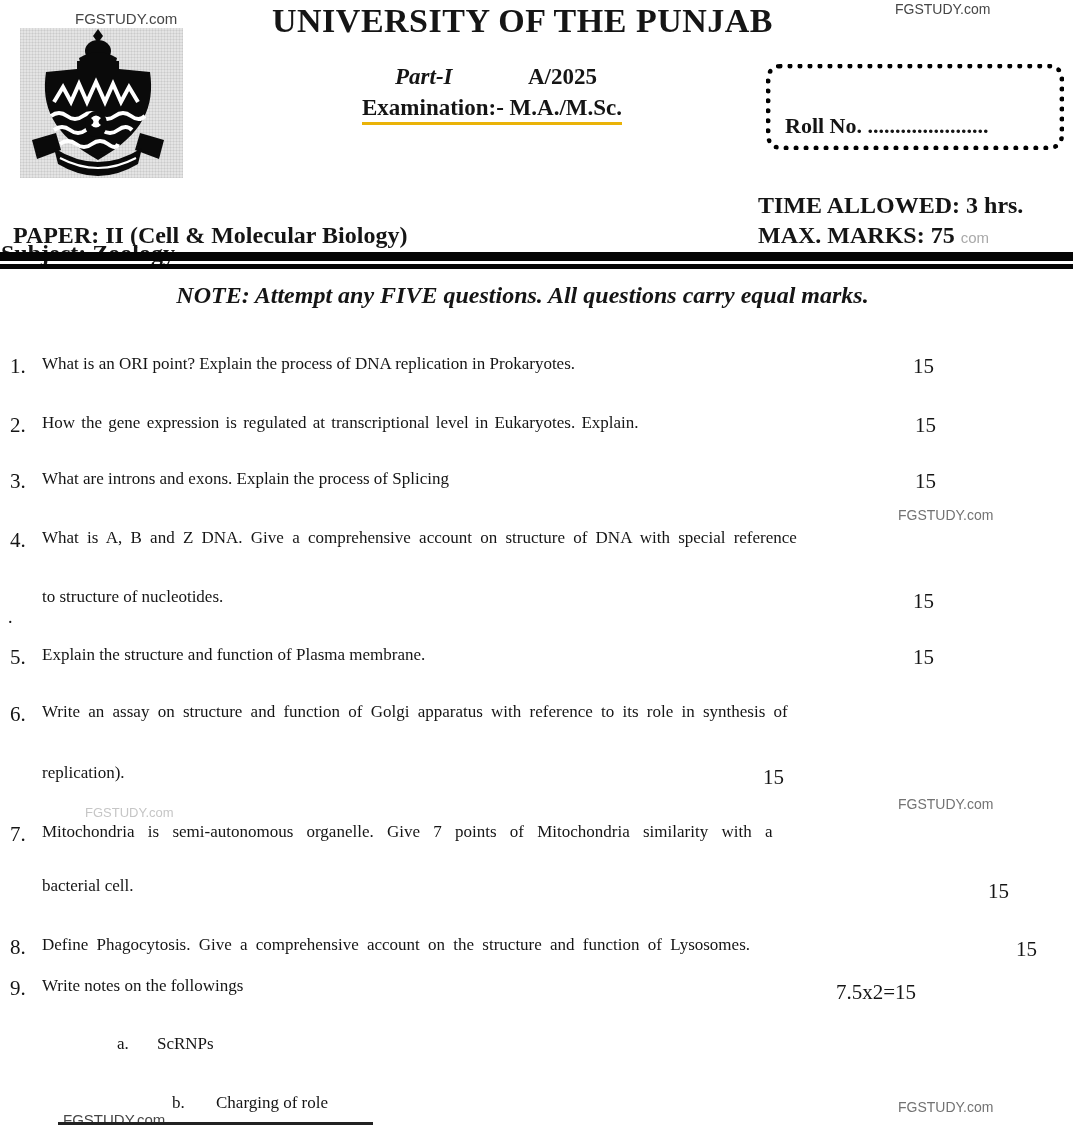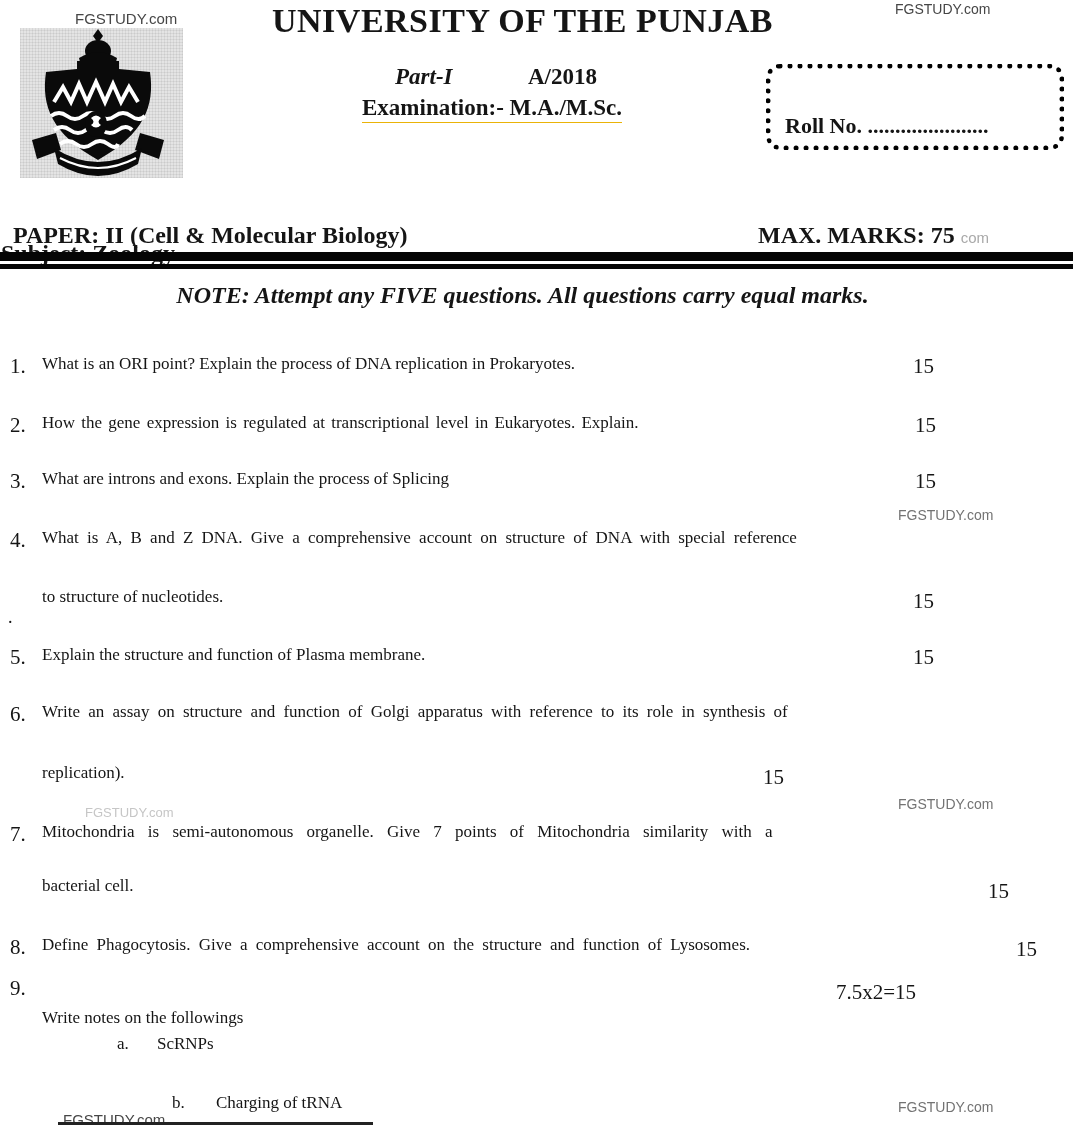--- a/index.html
+++ b/index.html
@@ -19,21 +19,21 @@
   .wm{font-family:"Liberation Sans", sans-serif;}
   .wm-dark{color:#464646;font-size:15px;}
   .wm-mid{color:#737373;font-size:14px;}
   .wm-faint{color:#c6c6c6;font-size:13px;}
   .ws1{word-spacing:4px;}
   .ws2{word-spacing:9px;}
   .ws3{word-spacing:2px;}
   #title{left:0;width:1045px;text-align:center;top:2px;font-size:34px;letter-spacing:.5px;}
   #part{left:395px;top:64px;font-size:23px;font-style:italic;}
   #year{left:528px;top:64px;font-size:23px;}
-  #examination{left:362px;top:95px;font-size:23px;border-bottom:1px solid #eab308;padding-bottom:2px;}
+  #examination{left:362px;top:95px;font-size:23px;border-bottom:3px solid #eab308;padding-bottom:2px;}
   #logo-box{
     position:absolute;left:20px;top:28px;width:163px;height:150px;
     background:
       repeating-linear-gradient(0deg,rgba(0,0,0,.06) 0 1px,transparent 1px 3px),
       repeating-linear-gradient(90deg,rgba(0,0,0,.06) 0 1px,transparent 1px 3px),
       #e4e4e4;
   }
   #roll-box{
     position:absolute;left:766px;top:64px;width:298px;height:86px;
     border:5px dotted #000;border-radius:14px;box-sizing:border-box;
@@ -79,29 +79,30 @@
       <path d="M12 112 l24 -7 5 17 -24 9 z" fill="#0a0a0a"></path>
       <path d="M144 112 l-24 -7 -5 17 24 9 z" fill="#0a0a0a"></path>
 
       <path d="M34 120 q44 28 88 0 l-4 16 q-40 24 -80 0 z" fill="#0a0a0a"></path>
       <path d="M40 130 q38 20 76 0" stroke="#ffffff" stroke-width="2" fill="none"></path>
     </svg>
   </div>
 
   <div id="title" class="t b">UNIVERSITY OF THE PUNJAB</div>
   <span id="part" class="t b">Part-I</span>
-  <span id="year" class="t b">A/2018</span>
+  <span id="year" class="t b">A/2025</span>
   <span id="examination" class="t b">Examination:- M.A./M.Sc.</span>
 
   <div id="roll-box">
     <span id="roll-label">Roll No. ......................</span>
   </div>
 
   <span id="subject" class="t b">Subject: Zoology</span>
   <span id="paper" class="t b">PAPER: II (Cell &amp; Molecular Biology)</span>
+  <span id="time-allowed" class="t b">TIME ALLOWED: 3 hrs.</span>
   <span id="max-marks" class="t b"><span>MAX. MARKS: 75</span><span id="max-marks-suffix">com</span></span>
 
   <div id="rule-top" class="rule"></div>
   <div id="rule-bottom" class="rule"></div>
 
   <div id="note" class="t b">NOTE: Attempt any FIVE questions. All questions carry equal marks.</div>
 
   <span class="t qnum" style="left:10px;top:355px;">1.</span>
   <span class="t body-text" style="left:42px;top:355px;">What is an ORI point? Explain the process of DNA replication in Prokaryotes.</span>
   <span class="t marks" style="left:913px;top:355px;">15</span>
@@ -137,25 +138,25 @@
   <span class="t qnum" style="left:10px;top:823px;">7.</span>
   <span class="t body-text ws2" style="left:42px;top:823px;">Mitochondria is semi-autonomous organelle. Give 7 points of Mitochondria similarity with a</span>
   <span class="t body-text" style="left:42px;top:877px;">bacterial cell.</span>
   <span class="t marks" style="left:988px;top:880px;">15</span>
 
   <span class="t qnum" style="left:10px;top:936px;">8.</span>
   <span class="t body-text ws1" style="left:42px;top:936px;">Define Phagocytosis. Give a comprehensive account on the structure and function of Lysosomes.</span>
   <span class="t marks" style="left:1016px;top:938px;">15</span>
 
   <span class="t qnum" style="left:10px;top:977px;">9.</span>
-  <span class="t body-text" style="left:42px;top:977px;margin-top:32px;">Write notes on the followings</span>
+  <span class="t body-text" style="left:42px;top:977px;">Write notes on the followings</span>
   <span class="t marks" style="left:836px;top:981px;text-align:right;">7.5x2=15</span>
 
   <span class="t body-text" style="left:117px;top:1035px;">a.</span>
   <span class="t body-text" style="left:157px;top:1035px;">ScRNPs</span>
   <span class="t body-text" style="left:172px;top:1094px;">b.</span>
-  <span class="t body-text" style="left:216px;top:1094px;">Charging of tRNA</span>
+  <span class="t body-text" style="left:216px;top:1094px;">Charging of role</span>
 
   <span class="t wm wm-mid" style="left:898px;top:1100px;">FGSTUDY.com</span>
   <span class="t wm wm-dark" style="left:63px;top:1112px;">FGSTUDY.com</span>
   <div style="position:absolute;left:58px;top:1122px;width:315px;height:3px;background:#222;"></div>
 
 </div>
 
 </body></html>

